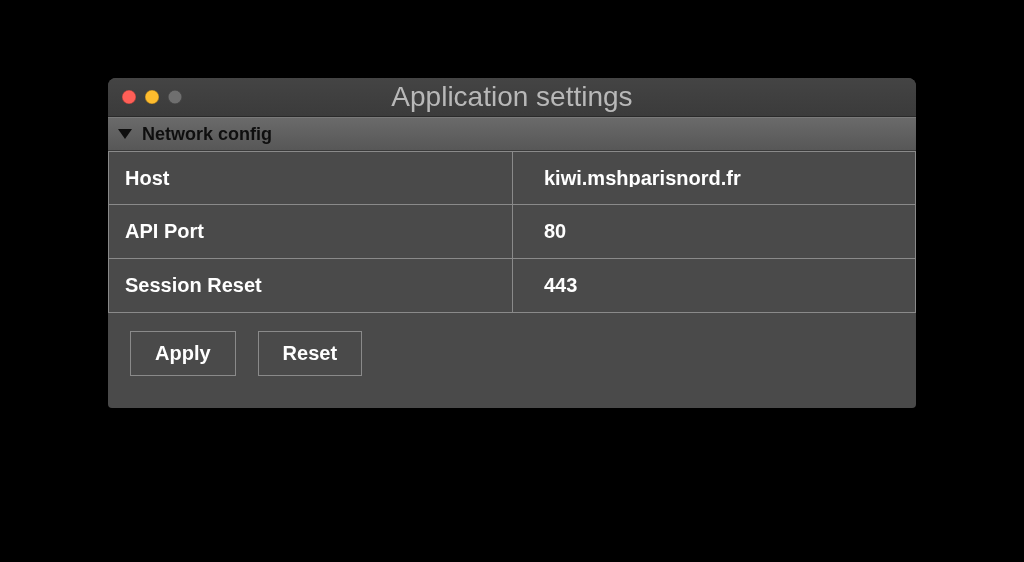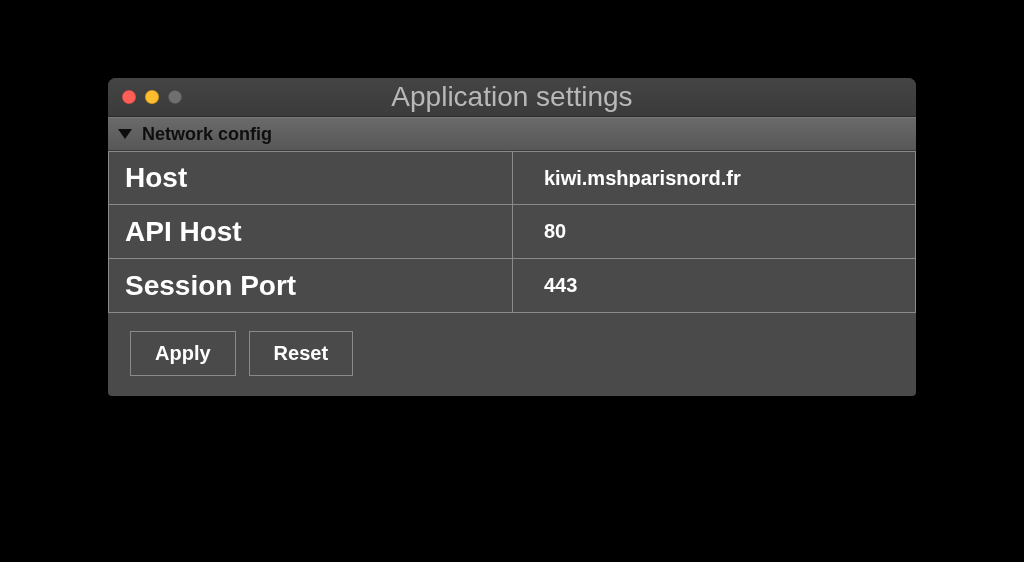--- a/index.html
+++ b/index.html
@@ -82,21 +82,21 @@
     border: 1px solid #8a8a8a;
     background: #4a4a4a;
     display: flex;
     align-items: center;
   }
   .cell.label {
     width: 50%;
     border-right: none;
     padding-left: 16px;
     color: #fff;
-    font-size: 28px;
+    font-size: 20px;
     font-weight: 600;
   }
   .cell.input {
     width: 50%;
     padding: 17px;
   }
   .cell.input input {
     width: 100%;
     height: 100%;
     border: none;
@@ -104,22 +104,22 @@
     outline: none;
     padding-left: 14px;
     color: #fff;
     font-size: 20px;
     font-weight: 600;
     font-family: inherit;
   }
   .row + .row .cell { border-top: none; }
   .buttons {
     display: flex;
-    gap: 13px;
-    padding: 18px 22px 20px;
+    gap: 22px;
+    padding: 18px 22px 32px;
   }
   .btn {
     border: 1px solid #8a8a8a;
     background: #4a4a4a;
     color: #fff;
     font-size: 20px;
     font-weight: 700;
     font-family: inherit;
     padding: 10px 24px;
     cursor: pointer;
@@ -147,28 +147,28 @@
   <div class="form">
 
     <div class="row">
       <div class="cell label">Host</div>
       <div class="cell input">
         <input type="text" value="kiwi.mshparisnord.fr" style="">
       </div>
     </div>
 
     <div class="row">
-      <div class="cell label">API Host</div>
+      <div class="cell label">API Port</div>
       <div class="cell input">
         <input type="text" value="80" style="">
       </div>
     </div>
 
     <div class="row">
-      <div class="cell label">Session Port</div>
+      <div class="cell label">Session Reset</div>
       <div class="cell input">
         <input type="text" value="443" style="">
       </div>
     </div>
 
   </div>
 
   <div class="buttons">
     <button class="btn">Apply</button>
     <button class="btn">Reset</button>

